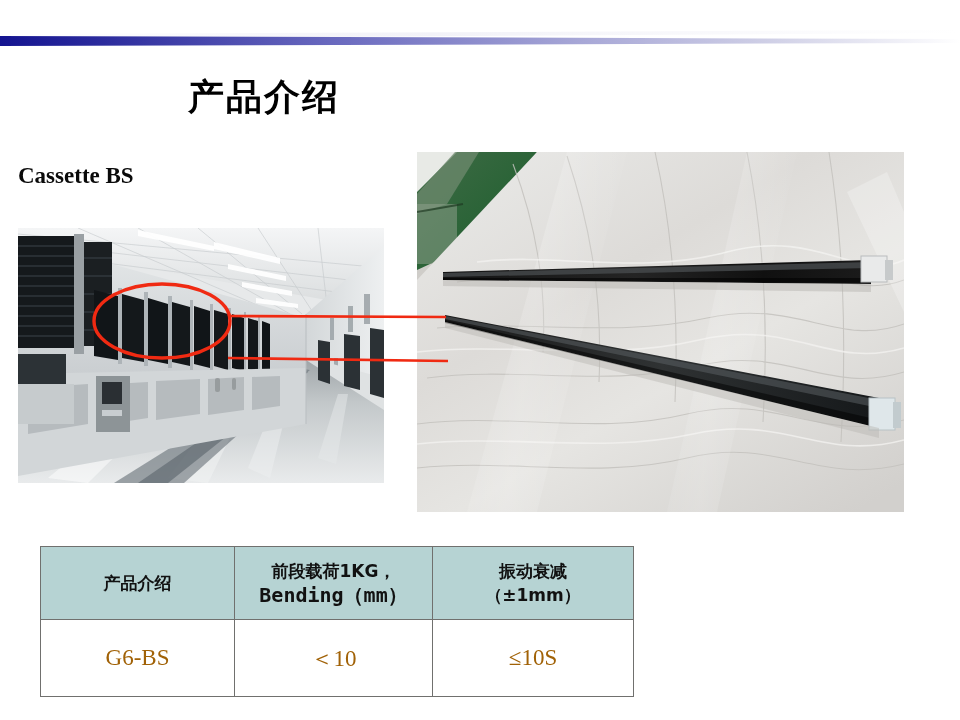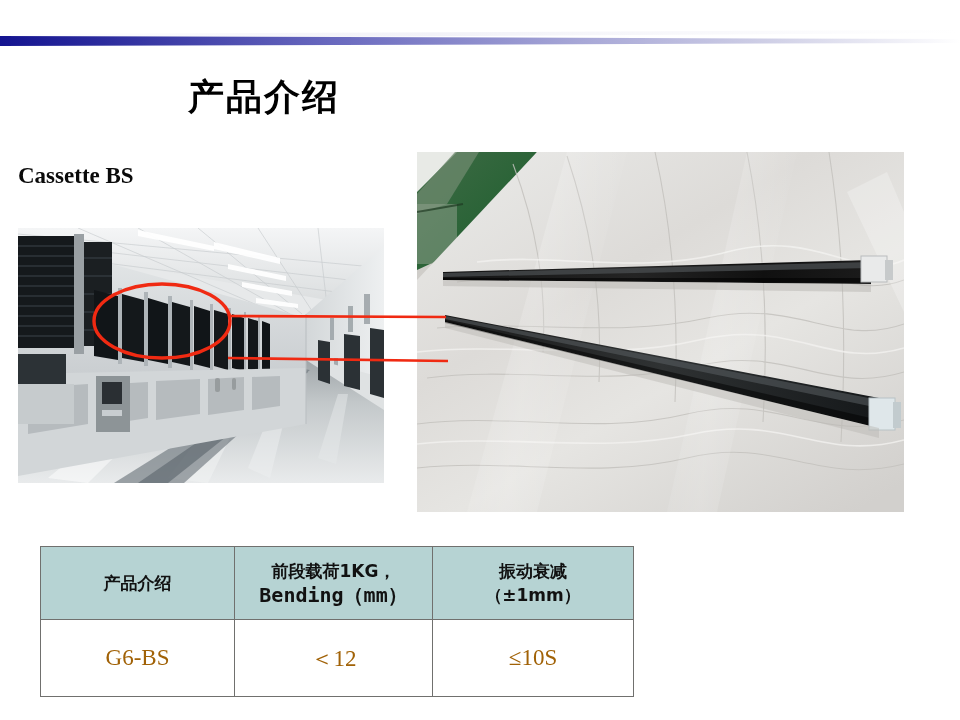--- a/index.html
+++ b/index.html
@@ -403,17 +403,17 @@
       </td>
       <td class="col-c">
         <span class="hdr-line">振动衰减</span>
         <span class="hdr-line">（±1mm）</span>
       </td>
     </tr>
   </thead>
   <tbody>
     <tr>
       <td class="col-a">G6-BS</td>
-      <td class="col-b">＜12</td>
+      <td class="col-b">＜10</td>
       <td class="col-c">≤10S</td>
     </tr>
   </tbody>
 </table>
 
 </body></html>

